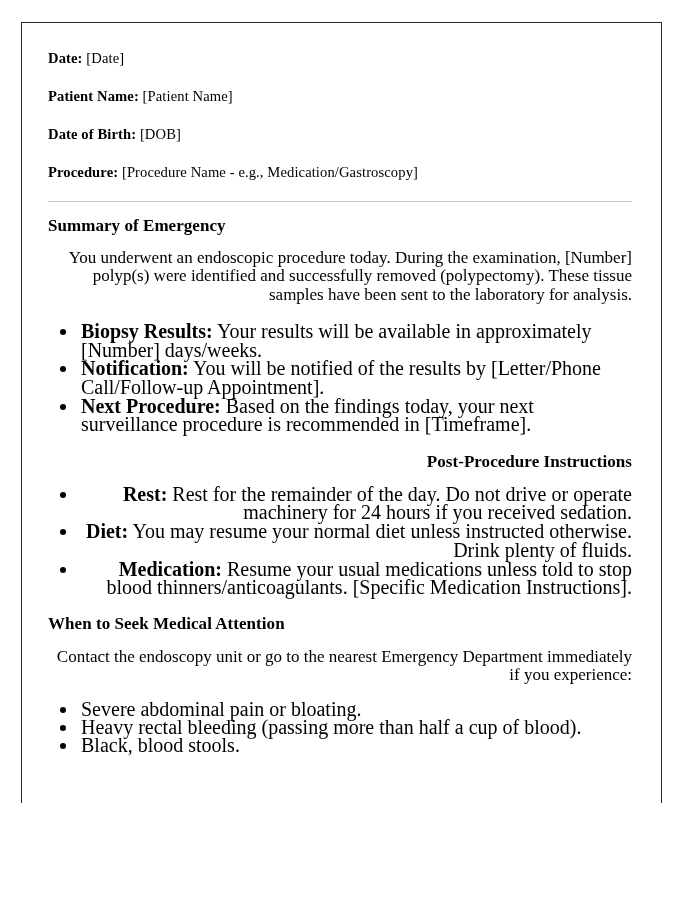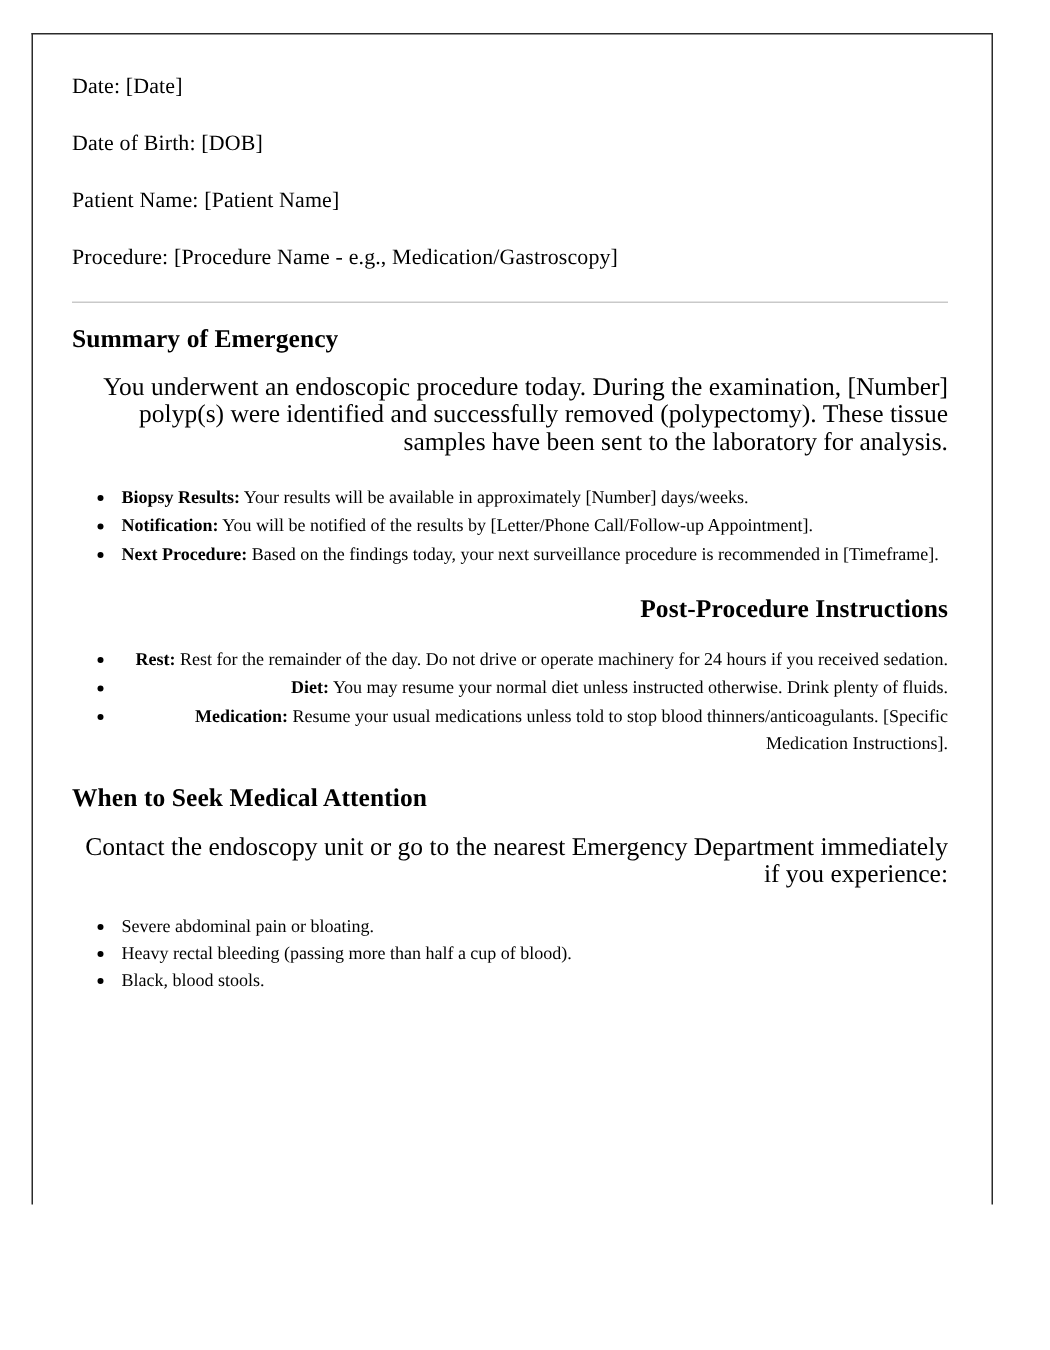--- a/index.html
+++ b/index.html
@@ -31,21 +31,21 @@
   .page-inner {
     padding: 26px 29px 0 26px;
   }
   .meta-line {
     font-size: 14.6px;
     line-height: 1.26;
     margin: 0 0 19.5px 0;
     letter-spacing: 0.1px;
   }
   .meta-line .lbl {
-    font-weight: normal;
+    font-weight: bold;
   }
   .divider {
     height: 0;
     border-top: 1px solid #c9c9c9;
     margin: 4px 0 14px 0;
   }
   h2.section {
     font-size: 17px;
     font-weight: bold;
     margin: 0 0 13px 0;
@@ -57,21 +57,21 @@
     line-height: 18.4px;
     margin: 0 0 18px 0;
     text-align: right;
   }
   ul.bullets {
     margin: 0 0 18px 0;
     padding-left: 31px;
     list-style-type: disc;
   }
   ul.bullets li {
-    font-size: 12px;
+    font-size: 20px;
     line-height: 18.4px;
     margin: 0 0 0.5px 0;
     padding-left: 2px;
   }
   ul.bullets li .lead {
     font-weight: bold;
   }
   ul.plain li {
     margin-bottom: 0;
   }
@@ -86,26 +86,26 @@
 
 <div class="page">
   <div class="page-inner">
 
     <div>
       <p class="meta-line">
         <span class="lbl">Date:</span>
         <span>[Date]</span>
       </p>
       <p class="meta-line">
+        <span class="lbl">Patient Name:</span>
+        <span>[Patient Name]</span>
+      </p>
+      <p class="meta-line">
         <span class="lbl">Date of Birth:</span>
         <span>[DOB]</span>
-      </p>
-      <p class="meta-line">
-        <span class="lbl">Patient Name:</span>
-        <span>[Patient Name]</span>
       </p>
       <p class="meta-line">
         <span class="lbl">Procedure:</span>
         <span>[Procedure Name - e.g., Medication/Gastroscopy]</span>
       </p>
     </div>
 
     <div class="divider"></div>
 
     <section class="s-summary">

